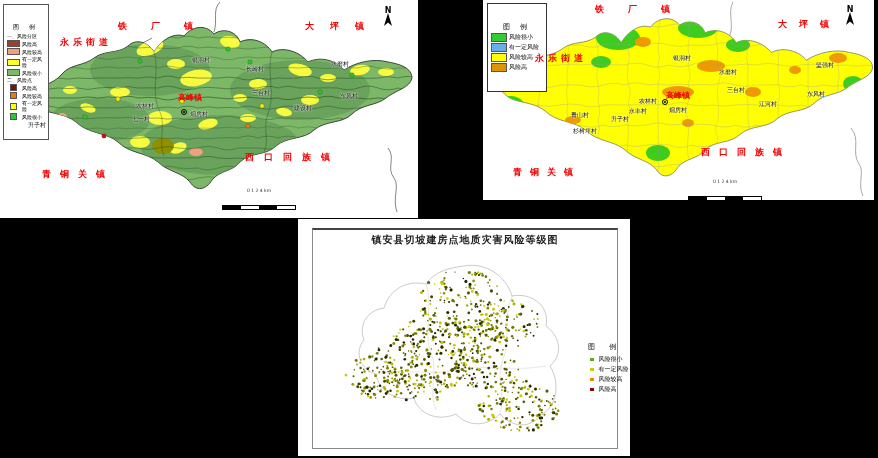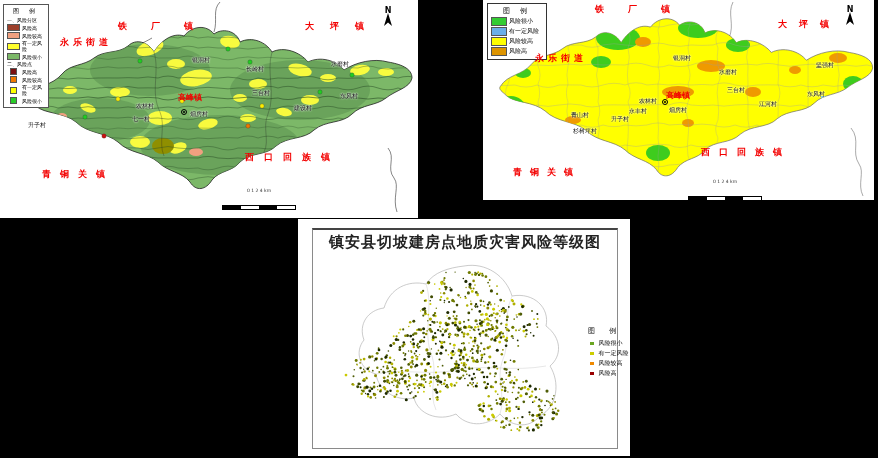--- a/index.html
+++ b/index.html
@@ -4,21 +4,21 @@
 <style>
   html,body{margin:0;padding:0;background:#000;}
   .stage{position:relative;width:878px;height:458px;background:#000;overflow:hidden;
          font-family:"DejaVu Sans","Liberation Sans",sans-serif;}
   .panel{position:absolute;background:#fff;}
   svg{position:absolute;left:0;top:0;}
   .lbl{position:absolute;white-space:nowrap;line-height:1;}
   .town{color:#f30000;font-weight:bold;font-size:9px;}
   .town.sm{font-size:8px;}
   .vlg{font-size:6px;color:#101010;text-shadow:0 0 2px #fff,0 0 2px #fff;}
-  .legend{position:absolute;background:#fff;border:1px solid #555;padding:2px 3px;box-sizing:border-box;}
+  .legend{position:absolute;background:#fff;border:1px solid #555;padding:18px 3px;box-sizing:border-box;}
   .lg-t{text-align:center;letter-spacing:4px;margin:0 0 1px 0;color:#000;}
   .lg-g{margin:1px 0;color:#000;}
   .lg-row{display:flex;align-items:center;margin:1px 0;color:#000;}
   .sw{flex:none;border:0.5px solid #555;margin-right:2px;}
   .legendA{left:3px;top:4px;width:46px;font-size:5px;}
   .legendA .lg-t{font-size:6px;}
   .legendA .sw{width:11px;height:5px;}
   .legendA .swd{flex:none;width:5px;height:5px;border:0.5px solid #555;margin:0 5px 0 3px;}
   .legendB{left:4px;top:3px;width:60px;font-size:6px;border:1px solid #333;}
   .legendB .lg-t{font-size:7px;}
@@ -29,21 +29,21 @@
   .north{position:absolute;text-align:center;color:#000;}
   .north-n{font-size:8px;font-weight:bold;margin-bottom:-2px;}
   .scalebar{position:absolute;text-align:center;}
   .scale-text{font-size:4.5px;color:#333;margin-bottom:1px;}
   .scale-seg{font-size:0;border:0.5px solid #000;display:inline-block;}
   .scale-seg i{display:inline-block;width:18px;height:3px;background:#000;}
   .scale-seg i.w{background:#fff;}
   .seat{position:absolute;width:6px;height:6px;border:1px solid #000;border-radius:50%;box-sizing:border-box;}
   .seat:after{content:"";position:absolute;left:1px;top:1px;width:2px;height:2px;background:#000;border-radius:50%;}
   .frameC{position:absolute;left:14px;top:9px;right:12px;bottom:7px;border:1px solid #8a8a8a;border-top:2px solid #444;}
-  .titleC{position:absolute;left:0;top:3px;width:100%;text-align:center;font-size:15px;
+  .titleC{position:absolute;left:0;top:3px;width:100%;text-align:center;font-size:10px;
           letter-spacing:1px;color:#222;font-weight:bold;}
 </style>
 </head>
 <body>
 
 <div class="stage">
 
   <div class="panel" id="panelA" style="left:0;top:0;width:418px;height:218px;">
     <svg id="svgA" width="418" height="218">
         <defs>

